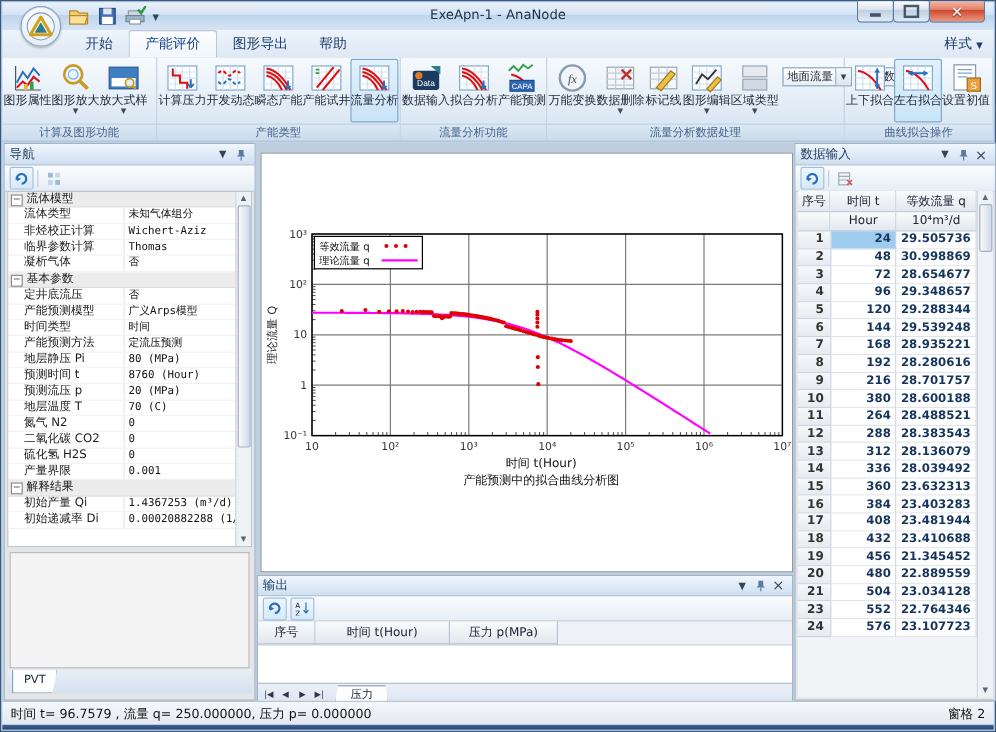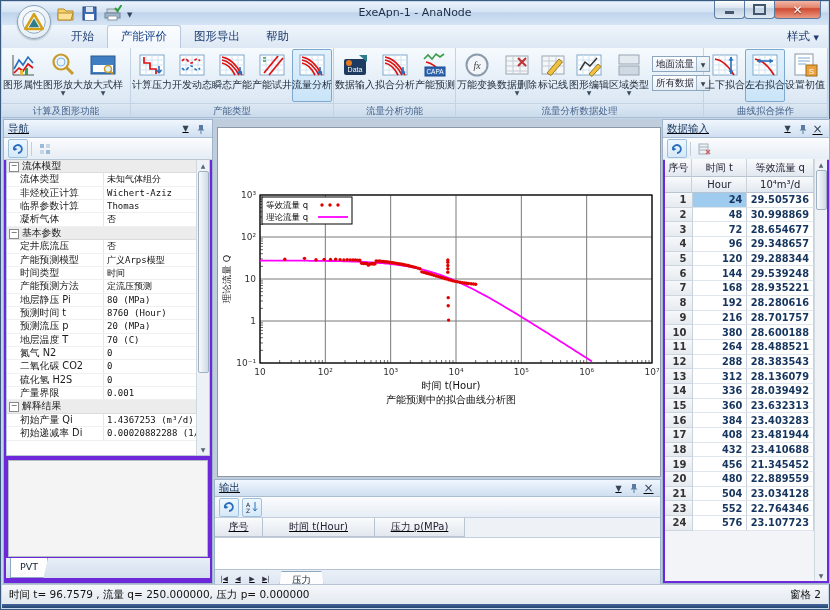--- a/index.html
+++ b/index.html
@@ -44,29 +44,29 @@
   .rib-btns{height:56px;display:flex;align-items:flex-start;padding:1px 1px 0 1px;}
   .rib-btn{width:40px;height:53px;display:flex;flex-direction:column;align-items:center;
     border:1px solid transparent;border-radius:2px;box-sizing:border-box;cursor:default;}
   .rib-btn.sel{background:linear-gradient(#e2f1fc,#c9e4f8);border-color:#7da9cf;}
   .rib-icon{width:26px;height:26px;margin-top:2px;}
   .rib-icon svg{width:26px;height:26px;}
   .rib-label{font-size:10px;color:#1c2838;line-height:11px;margin-top:1px;text-align:center;white-space:nowrap;}
   .rib-caret{font-size:6px;color:#3a4a5c;line-height:6px;}
   .rib-group-label{height:13px;line-height:13px;text-align:center;font-size:9.5px;color:#44618b;
     background:linear-gradient(#dce8f3,#cbdbec);border-top:1px solid #c3d3e4;}
-  .rib-combos{display:flex;flex-direction:column;gap:3px;margin:7px 2px 0 3px;}
+  .rib-combos{display:flex;flex-direction:row;gap:3px;margin:7px 2px 0 3px;}
   .combo{width:58px;height:16px;border:1px solid #8ca6c0;background:linear-gradient(#ffffff,#e9eff6);
     display:flex;align-items:center;font-size:9.5px;color:#223;box-sizing:border-box;}
   .combo-label{flex:1;padding-left:3px;white-space:nowrap;}
   .combo-btn{width:12px;height:100%;border-left:1px solid #9db4ca;background:linear-gradient(#f4f8fc,#dbe6f0);
     display:flex;align-items:center;justify-content:center;font-size:6px;color:#345;}
 
   
-  .panel{position:absolute;background:#6d28d9;border:1px solid #9fb4ca;box-sizing:border-box;text-decoration:underline;}
+  .panel{position:absolute;background:#e5e5e5;border:1px solid #9fb4ca;box-sizing:border-box;}
   .panel-title{height:17px;background:linear-gradient(#f0f6fd,#cfdff1);border-bottom:1px solid #aabdd2;
     display:flex;align-items:center;padding:0 4px;color:#1c3a5e;font-size:10.5px;}
   .panel-title .sp{flex:1;}
   .ptbtn{width:15px;height:14px;display:flex;align-items:center;justify-content:center;color:#345;
     font-size:8px;border-radius:2px;}
   .ptbtn.x{font-size:12px;line-height:10px;}
   .panel-toolbar{height:21px;background:linear-gradient(#fbfcfe,#e6edf5);border-bottom:1px solid #c2cedc;
     display:flex;align-items:center;gap:3px;padding:0 4px;}
   .tool-icon{width:18px;height:17px;border:1px solid #9fc0dd;background:linear-gradient(#eef7fe,#d6e9f8);
     border-radius:2px;display:flex;align-items:center;justify-content:center;}

